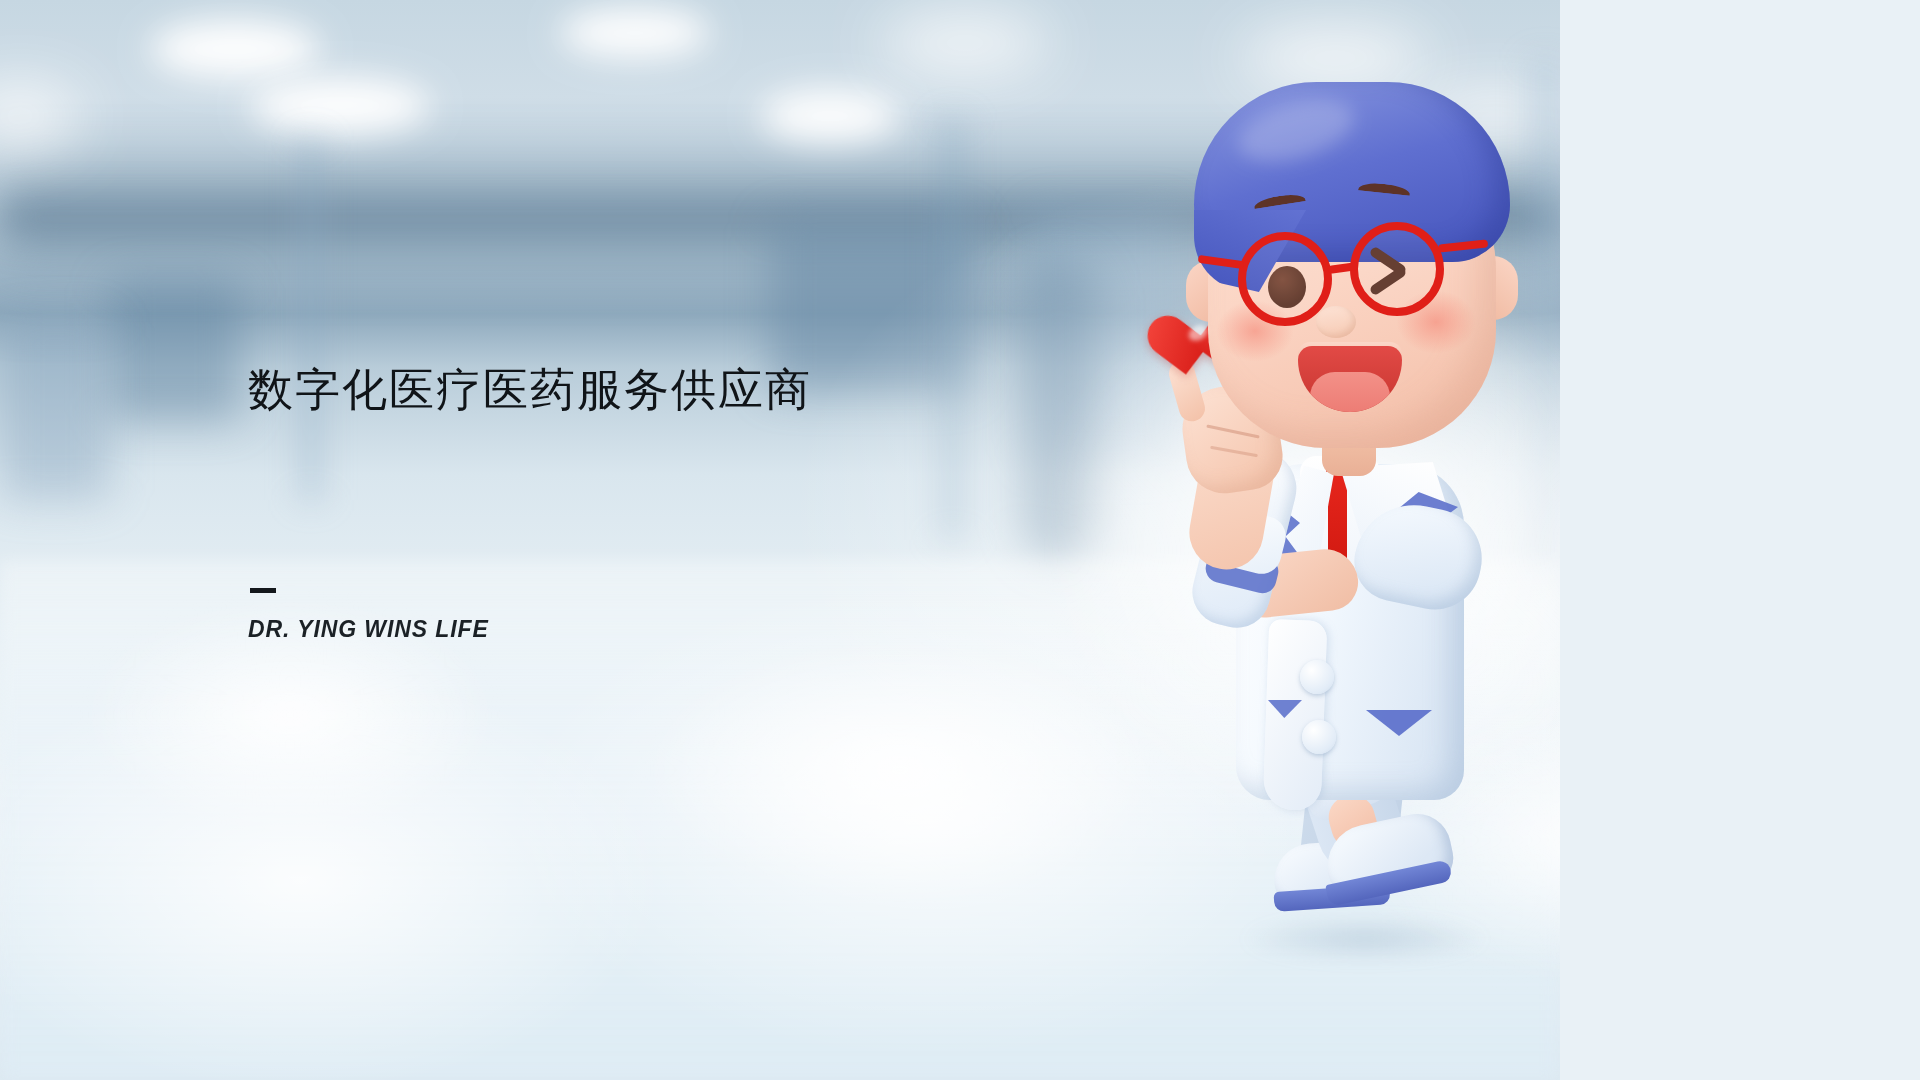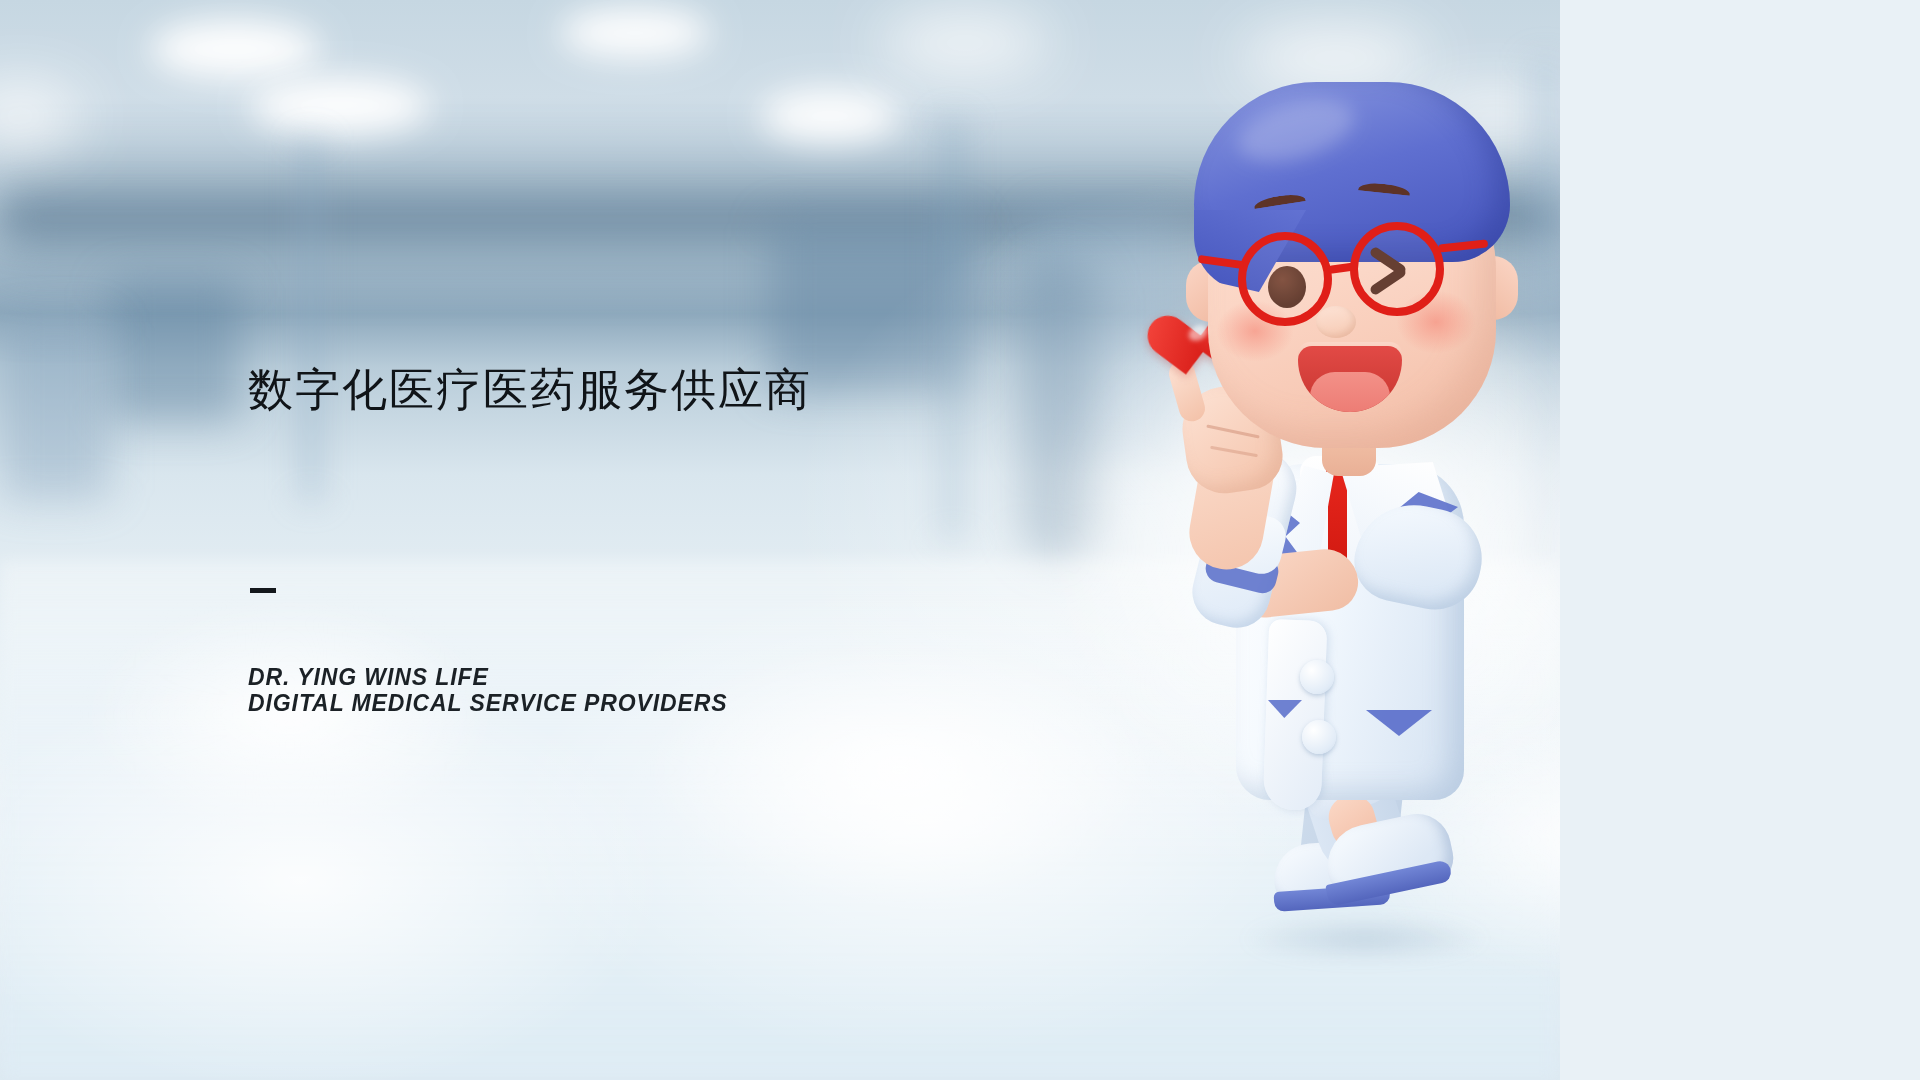--- a/index.html
+++ b/index.html
@@ -80,21 +80,21 @@
   .divider{
     position:absolute;left:250px;top:588px;
     width:26px;height:5px;background:#14181c;
   }
   .sub-en{
     position:absolute;left:248px;
     font-size:23px;letter-spacing:.9px;font-style:italic;font-weight:700;
     color:#1b2126;white-space:nowrap;
     font-family:"Liberation Sans","DejaVu Sans",sans-serif;
   }
-  .sub-en.l1{top:664px;}
+  .sub-en.l1{top:616px;}
   .sub-en.l2{top:690px;}
 
   
   #mascot{position:absolute;left:1180px;top:60px;width:440px;height:980px;}
   #mascot *{position:absolute;box-sizing:border-box;}
 
   
   .char-glow{
     left:-120px;top:180px;width:620px;height:620px;
     background:radial-gradient(ellipse at 45% 50%, rgba(255,255,255,.92), rgba(255,255,255,0) 64%);
@@ -424,21 +424,20 @@
   <div class="glare" style="left:640px;top:640px;width:520px;height:260px;"></div>
   <div class="glare" style="left:1340px;top:700px;width:520px;height:280px;"></div>
   <div class="bg-wash"></div>
 
   <div class="headline-cn">数字化医疗医药服务供应商</div>
 
 
   <div class="divider"></div>
 
   <div class="sub-en l1">DR. YING WINS LIFE</div>
-  <div class="sub-en l2">DIGITAL MEDICAL SERVICE PROVIDERS</div>
 
   <div id="mascot">
     <div class="char-glow"></div>
     <div class="ground-shadow"></div>
 
     <div class="pant-back"></div>
     <div class="shoeB shoe"></div>
     <div class="shoeB-sole"></div>
     <div class="pant-front"></div>
     <div class="pant-cuff"></div>

